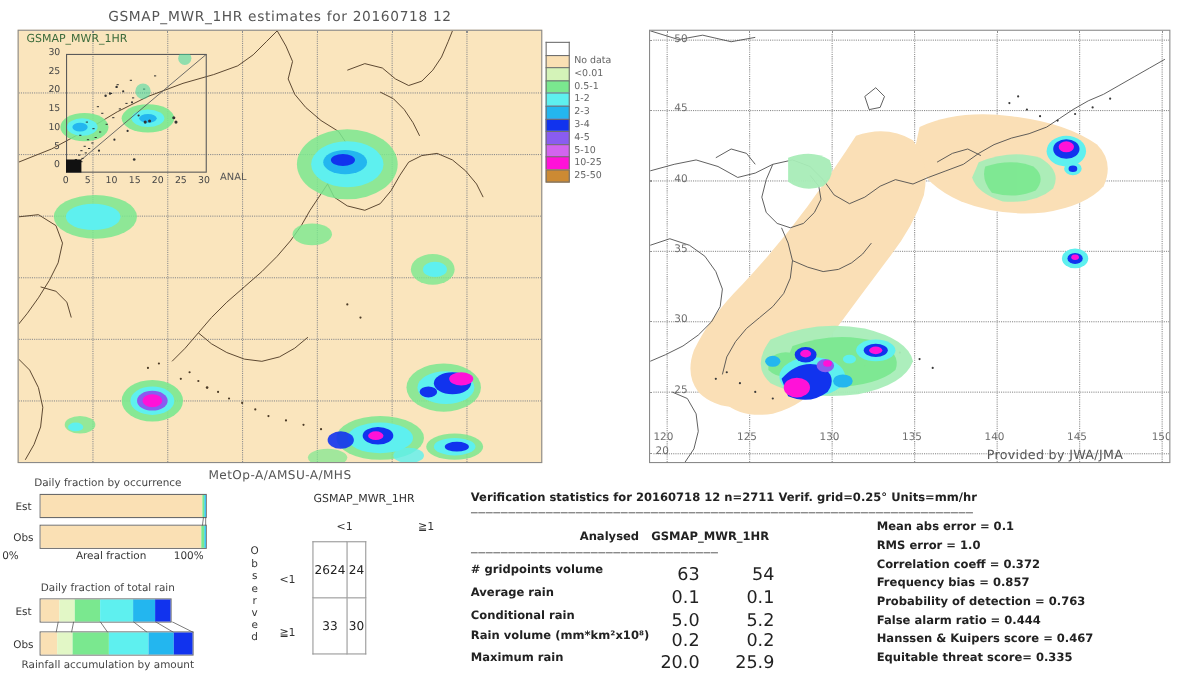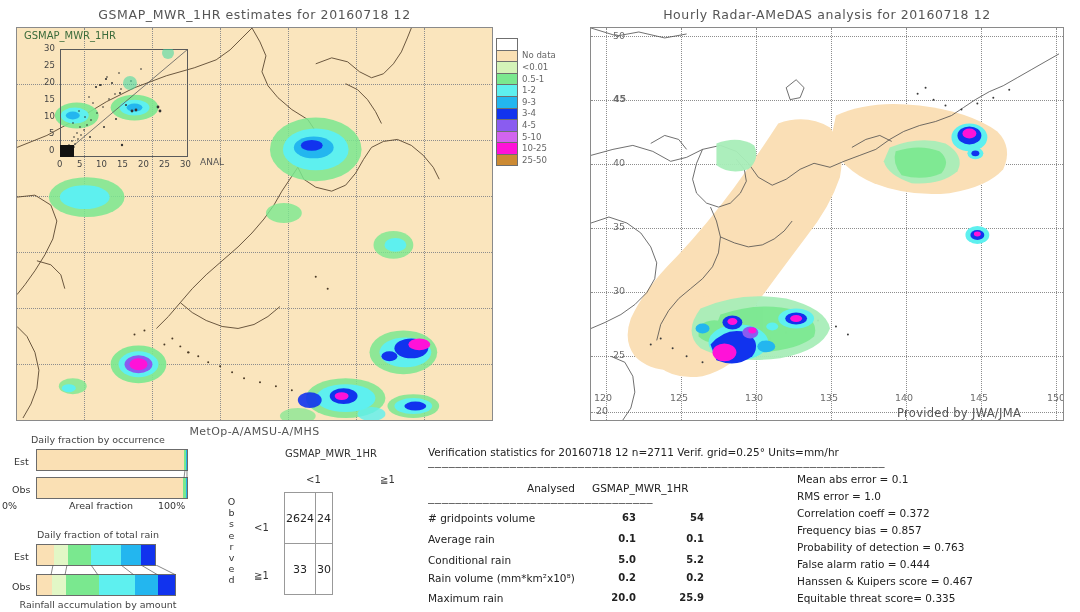--- a/index.html
+++ b/index.html
@@ -52,32 +52,31 @@
 
   
   .ct{position:absolute;}
   .ctHdr{position:absolute;font-size:10px;color:#333;white-space:nowrap;}
   .ctTbl{position:absolute;border-collapse:collapse;}
   .ctTbl td{border:1px solid #999;width:73px;height:48px;text-align:center;
             font-size:11px;color:#222;}
   .obsv{position:absolute;font-size:9.5px;color:#333;line-height:11.2px;text-align:center;width:11px;}
 
   
-  .stat{position:absolute;font-size:10.5px;color:#222;white-space:nowrap;}
+  .stat{position:absolute;font-size:10.5px;color:#222;white-space:nowrap;font-weight:bold;}
   .dash{position:absolute;font-size:10.5px;color:#333;letter-spacing:.5px;white-space:nowrap;
         font-family:"DejaVu Sans Mono","Liberation Mono",monospace;}
-  .sval{position:absolute;font-size:10px;color:#222;text-align:right;font-weight:bold;}
+  .sval{position:absolute;font-size:16px;color:#222;text-align:right;}
 </style>
 </head>
 <body>
 
 <div class="root">
 
   <div class="ttl" style="left:16px;top:7px;width:477px;text-align:center;">GSMAP_MWR_1HR estimates for 20160718 12</div>
-  <div class="ttl" style="left:590px;top:7px;width:474px;text-align:center;">Hourly Radar-AMeDAS analysis for 20160718 12</div>
 
   <div class="panel mapL">
     <div class="grid">
       <div class="gl v" style="left:67px"></div>
         <div class="gl v" style="left:135px"></div>
       <div class="gl v" style="left:203px"></div>
         <div class="gl v" style="left:271px"></div>
       <div class="gl v" style="left:339px"></div>
         <div class="gl v" style="left:407px"></div>
       <div class="gl h" style="top:56px"></div>
@@ -253,21 +252,21 @@
     <div class="lgrow">
       <div class="lgsw" style="background:#7ae88f"></div>
       <div class="lglab">0.5-1</div>
     </div>
     <div class="lgrow">
       <div class="lgsw" style="background:#5ef0ef"></div>
       <div class="lglab">1-2</div>
     </div>
     <div class="lgrow">
       <div class="lgsw" style="background:#23b6ef"></div>
-      <div class="lglab">9-3</div>
+      <div class="lglab">2-3</div>
     </div>
     <div class="lgrow">
       <div class="lgsw" style="background:#1133ee"></div>
       <div class="lglab">3-4</div>
     </div>
     <div class="lgrow">
       <div class="lgsw" style="background:#8a5cf0"></div>
       <div class="lglab">4-5</div>
     </div>
     <div class="lgrow">
@@ -397,21 +396,21 @@
       <g>
         <ellipse cx="206" cy="292" rx="18" ry="10" fill="#5ef0ef"></ellipse>
         <ellipse cx="206" cy="292" rx="11" ry="6" fill="#1133ee"></ellipse>
         <ellipse cx="206" cy="292" rx="6" ry="3.5" fill="#ff12d8"></ellipse>
       </g>
       <ellipse cx="112" cy="302" rx="7" ry="5" fill="#23b6ef"></ellipse>
       <ellipse cx="182" cy="300" rx="6" ry="4" fill="#5ef0ef"></ellipse>
     </svg>
 
     <div class="axlab" style="left:22px;top:2px;">50</div>
-    <div class="axlab" style="left:22px;top:65px;font-weight:bold;">45</div>
+    <div class="axlab" style="left:22px;top:65px;">45</div>
     <div class="axlab" style="left:22px;top:129px;">40</div>
     <div class="axlab" style="left:22px;top:193px;">35</div>
     <div class="axlab" style="left:22px;top:257px;">30</div>
     <div class="axlab" style="left:22px;top:321px;">25</div>
     <div class="axlab" style="left:5px;top:377px;">20</div>
 
     <div class="axlab" style="left:3px;top:364px;">120</div>
     <div class="axlab" style="left:79px;top:364px;">125</div>
     <div class="axlab" style="left:154px;top:364px;">130</div>
     <div class="axlab" style="left:229px;top:364px;">135</div>

